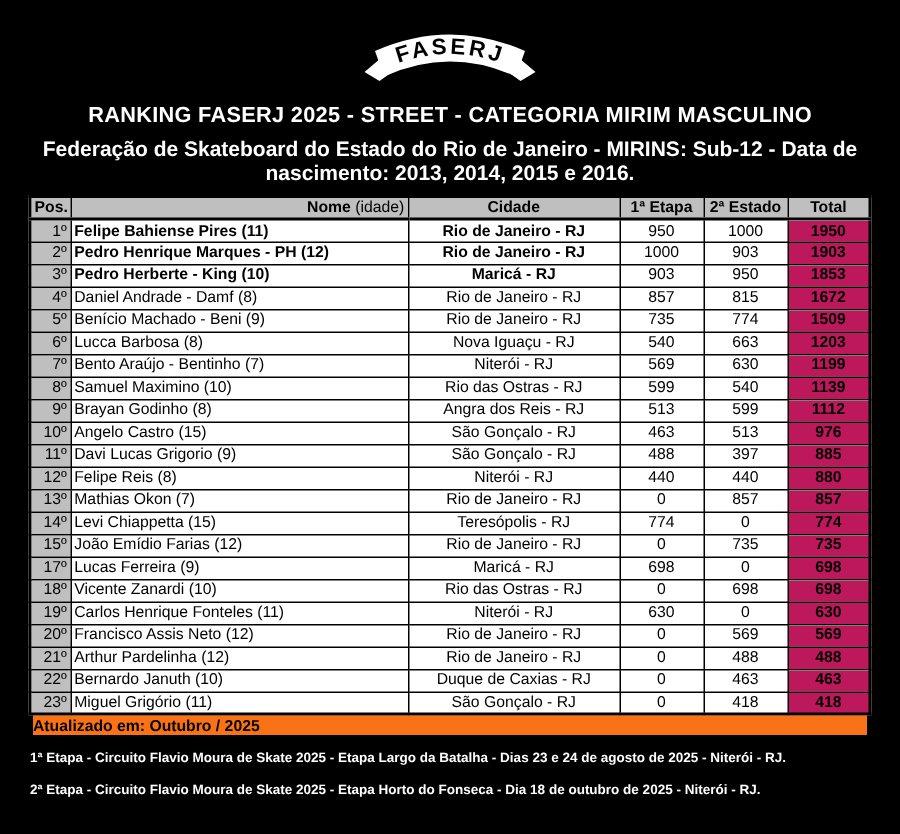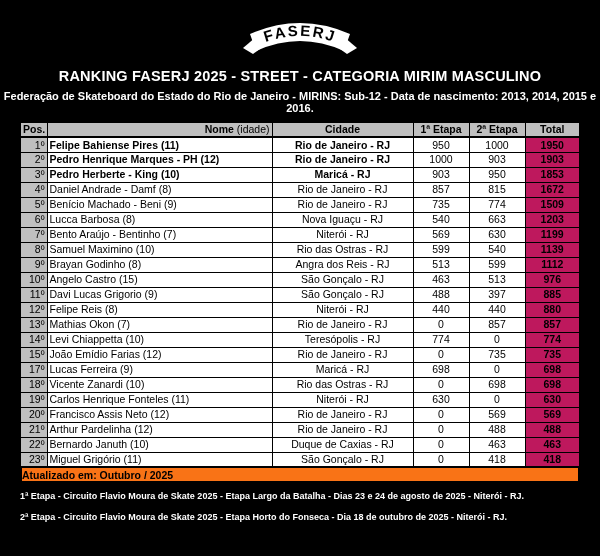--- a/index.html
+++ b/index.html
@@ -14,21 +14,21 @@
   
   .logo-wrap { padding-top: 7px; text-align: center; }
   .logo-wrap svg { display: inline-block; }
 
   
   .title {
     color: #ffffff; font-weight: bold; font-size: 14.5px;
     text-align: center; margin-top: 5px; letter-spacing: 0.2px;
   }
   .subtitle {
-    color: #ffffff; font-weight: bold; font-size: 11px;
+    color: #ffffff; font-weight: bold; font-size: 14px;
     text-align: center; margin-top: 6px;
   }
 
   
   table.ranking {
     width: 560px; margin: 7px auto 0 auto;
     border-collapse: collapse;
     background: #ffffff;
     table-layout: fixed;
     border: 2px solid #000;
@@ -110,21 +110,21 @@
   <table class="ranking">
     <thead>
       <tr>
         <th class="c-pos">Pos.</th>
         <th class="c-nome">
           <span>Nome</span>
           <span class="sub">(idade)</span>
         </th>
         <th class="c-cidade">Cidade</th>
         <th class="c-e1">1ª Etapa</th>
-        <th class="c-e2">2ª Etapa</th>
+        <th class="c-e2">2ª Estado</th>
         <th class="c-total">Total</th>
       </tr>
     </thead>
     <tbody>
     <tr class="destaque">
       <td class="c-pos">1º</td>
       <td class="c-nome">Felipe Bahiense Pires (11)</td>
       <td class="c-cidade">Rio de Janeiro - RJ</td>
       <td class="c-e1">950</td>
       <td class="c-e2">1000</td>
@@ -234,21 +234,21 @@
       <td class="c-pos">13º</td>
       <td class="c-nome">Mathias Okon (7)</td>
       <td class="c-cidade">Rio de Janeiro - RJ</td>
       <td class="c-e1">0</td>
       <td class="c-e2">857</td>
       <td class="c-total">857</td>
     </tr>
 
     <tr>
       <td class="c-pos">14º</td>
-      <td class="c-nome">Levi Chiappetta (10)</td>
+      <td class="c-nome">Levi Chiappetta (15)</td>
       <td class="c-cidade">Teresópolis - RJ</td>
       <td class="c-e1">774</td>
       <td class="c-e2">0</td>
       <td class="c-total">774</td>
     </tr>
 
     <tr>
       <td class="c-pos">15º</td>
       <td class="c-nome">João Emídio Farias (12)</td>
       <td class="c-cidade">Rio de Janeiro - RJ</td>

